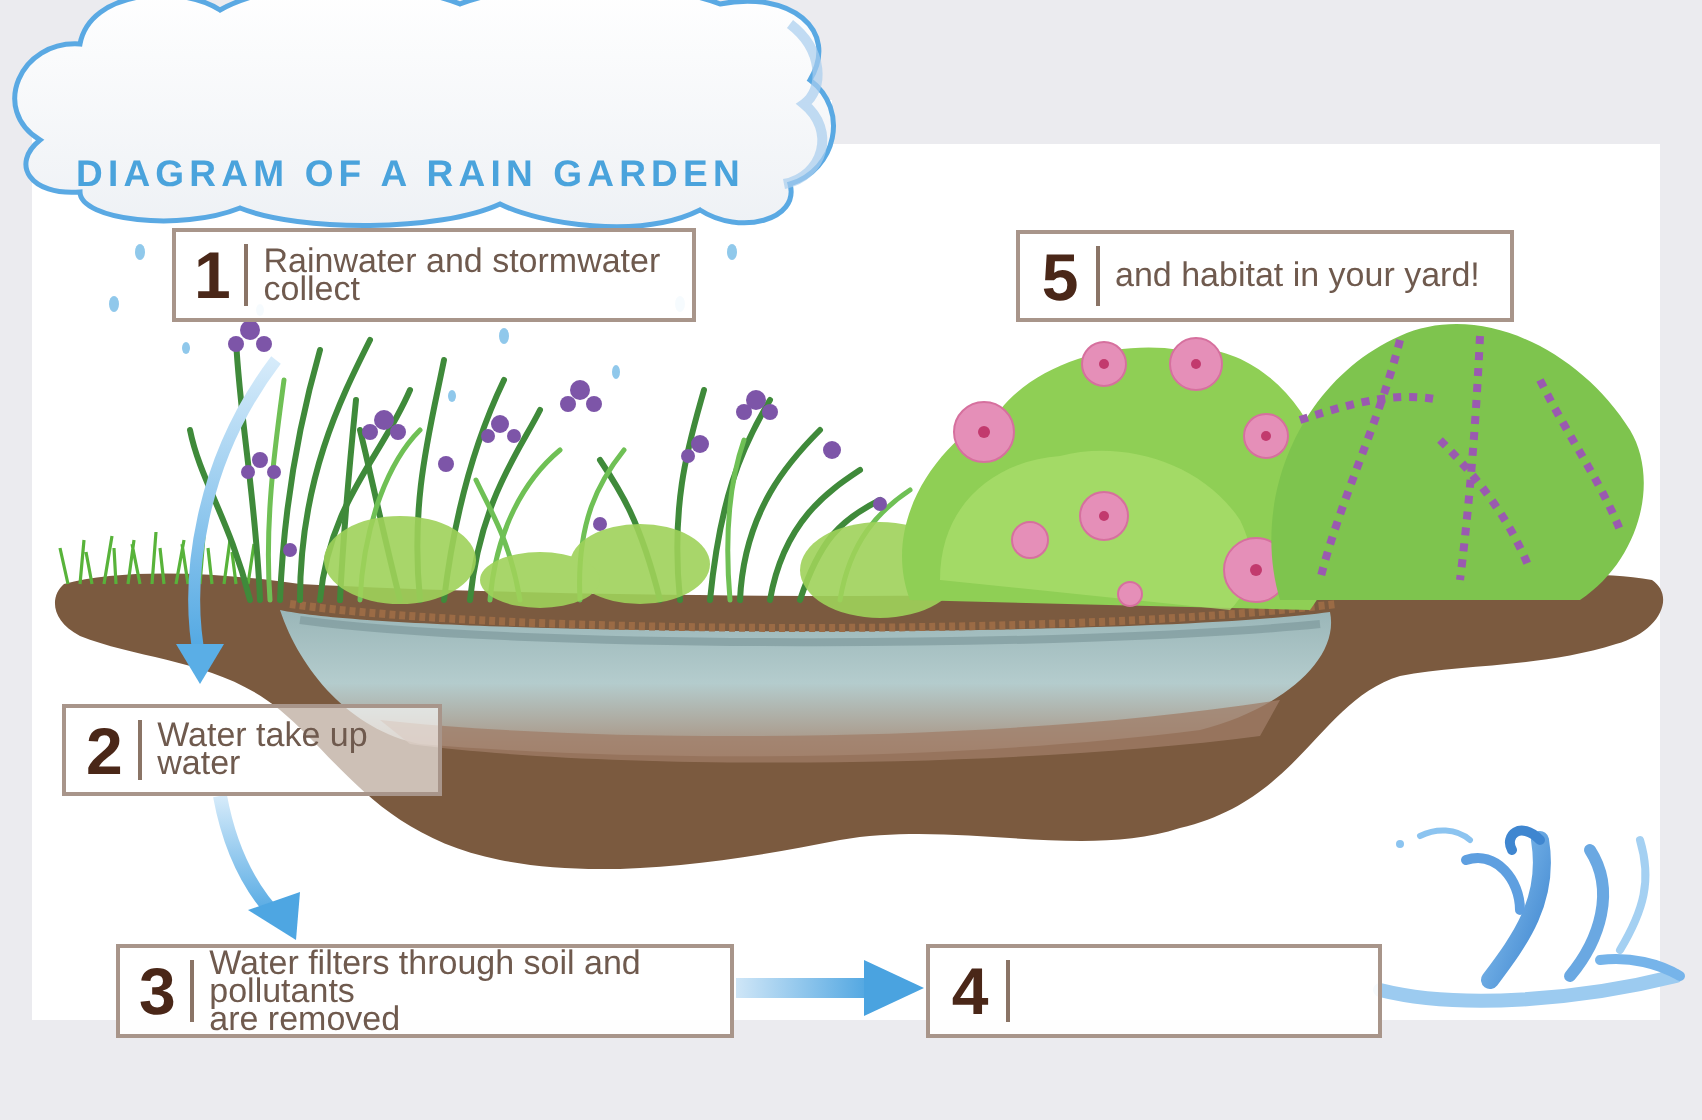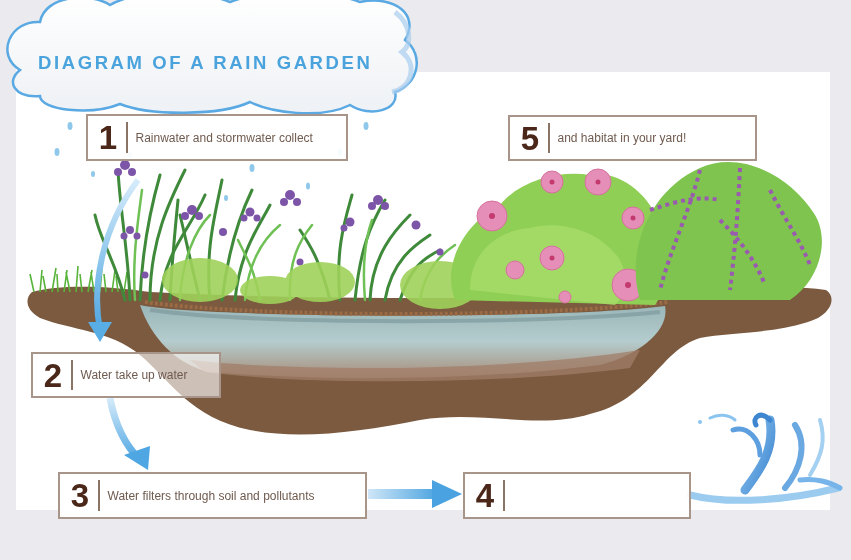--- a/index.html
+++ b/index.html
@@ -1,25 +1,25 @@
 <!DOCTYPE html>
 <html><head>
 <meta charset="utf-8">
 <style>
   html, body { margin:0; padding:0; }
   body { width:851px; height:560px; overflow:hidden; background:#ebebef; position:relative; font-family:"Liberation Sans", sans-serif; }
   .panel { position:absolute; left:16px; top:72px; width:814px; height:438px; background:#ffffff; }
   .panel-top { position:absolute; left:16px; top:50px; width:400px; height:100px; background:#ffffff; }
   svg.art { position:absolute; left:0; top:0; width:851px; height:560px; }
-  .title { position:absolute; left:38px; top:52px; font-size:18.5px; font-weight:bold; letter-spacing:2.6px; color:#4aa3dc; white-space:nowrap; }
+  .title { position:absolute; left:38px; top:76px; font-size:18.5px; font-weight:bold; letter-spacing:2.6px; color:#4aa3dc; white-space:nowrap; }
   .step { position:absolute; box-sizing:border-box; border:2px solid #a8958a; background:rgba(255,255,255,0.92); display:flex; align-items:center; padding-left:8px; }
   .step.trans { background:rgba(255,255,255,0.62); }
   .step .num { font-size:33px; font-weight:bold; color:#4a2718; line-height:1; width:24px; text-align:center; }
   .step .bar { width:1.5px; align-self:stretch; margin:6px 8px 6px 6px; background:#8a7466; }
-  .step .txt { font-size:12px; line-height:14px; color:#6f5a4e; }
+  .step .txt { font-size:17px; line-height:14px; color:#6f5a4e; }
 </style>
 </head>
 <body>
 
 <div class="panel"></div>
 <div class="panel-top"></div>
 
 <svg class="art" viewBox="0 0 851 560">
   <defs>
     <linearGradient id="cloudG" x1="0" y1="0" x2="0" y2="1">
@@ -210,20 +210,21 @@
   <div class="txt">
     <div>Water take up water</div>
   </div>
 </div>
 
 <div class="step" style="left:58px; top:472px; width:309px; height:47px;">
   <span class="num">3</span>
   <span class="bar"></span>
   <div class="txt">
     <div>Water filters through soil and pollutants</div>
+    <div>are removed</div>
   </div>
 </div>
 
 <div class="step" style="left:463px; top:472px; width:228px; height:47px;">
   <span class="num">4</span>
   <span class="bar"></span>
 </div>
 
 <div class="step" style="left:508px; top:115px; width:249px; height:46px;">
   <span class="num">5</span>

